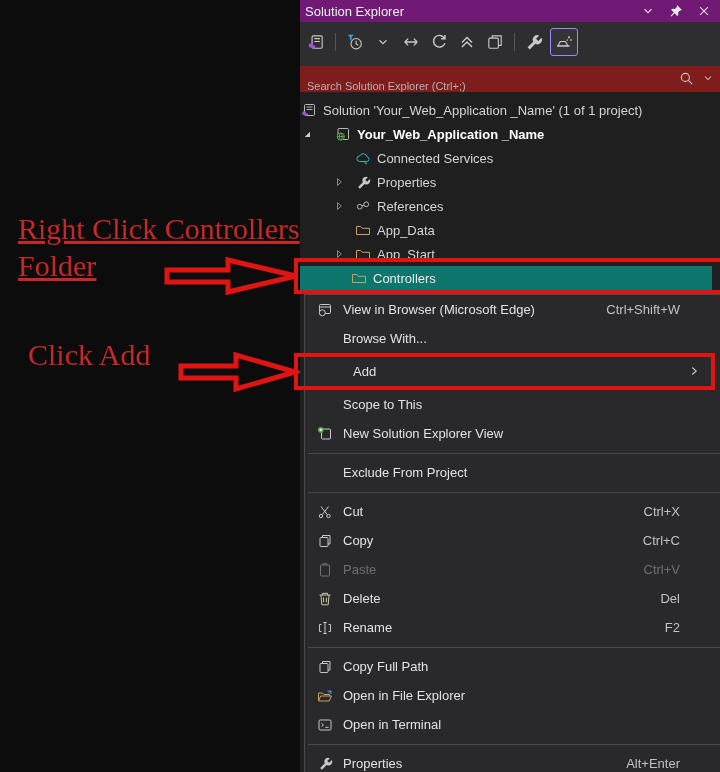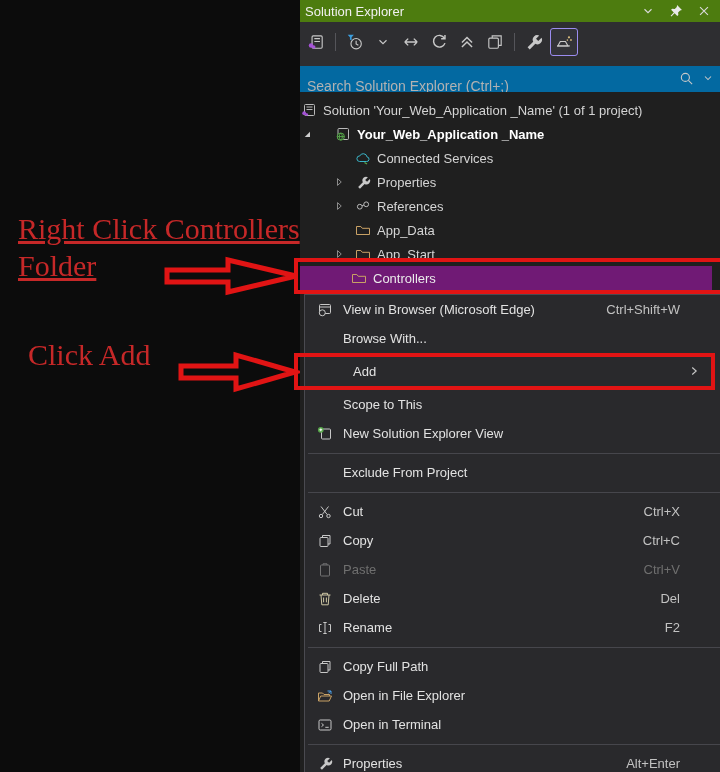--- a/index.html
+++ b/index.html
@@ -10,55 +10,55 @@
     overflow:hidden;
     font-family:"Liberation Sans", sans-serif;
     -webkit-font-smoothing:antialiased;
   }
   svg { display:block; }
 
   
   .panel { position:absolute; left:300px; top:0; width:420px; height:772px; background:#1f1f1f; }
 
   .titlebar {
-    height:22px; background:#4d7c0f; display:flex; align-items:center;
+    height:22px; background:#701a75; display:flex; align-items:center;
     padding:0 8px 0 5px; color:#f1f1f1; font-size:13px;
   }
   .titlebar .win-btns { margin-left:auto; display:flex; align-items:center; gap:12px; }
   .win-btn { width:16px; height:16px; display:flex; align-items:center; justify-content:center; cursor:pointer; }
 
   .toolbar {
     height:40px; background:#2e2e31; display:flex; align-items:center;
     padding:0 4px; gap:4px;
   }
   .tbtn { width:24px; height:24px; display:flex; align-items:center; justify-content:center; border-radius:3px; }
   .tbtn.active { border:1px solid #9b8cf0; background:#333338; width:28px; height:28px; }
   .tsep { width:1px; height:18px; background:#55555a; margin:0 3px; }
 
   .searchrow { height:30px; background:#2e2e31; position:relative; }
   .search-input {
     position:absolute; left:0; top:4px; width:420px; height:40px;
-    background:#0369a1; border:none; outline:none; color:#d8d8d8;
-    font-size:14px; padding:0 52px 0 7px; font-family:"Liberation Sans", sans-serif;
+    background:#7f1d1d; border:none; outline:none; color:#d8d8d8;
+    font-size:11px; padding:0 52px 0 7px; font-family:"Liberation Sans", sans-serif;
   }
   .search-input::placeholder { color:#b2b2b2; opacity:1; }
   .search-icons { position:absolute; right:6px; top:4px; height:24px; display:flex; align-items:center; gap:8px; }
 
   
   .tree { position:absolute; left:0; top:92px; width:420px; bottom:0; background:#1f1f1f; padding-top:6px; }
   .trow { height:24px; display:flex; align-items:center; color:#d4d4d4; font-size:13px; white-space:nowrap; }
   .trow .arrow { width:14px; height:16px; display:flex; align-items:center; justify-content:center; flex:none; }
   .trow .ticon { width:18px; height:16px; display:flex; align-items:center; justify-content:center; flex:none; margin-right:5px; }
   .lv0 { padding-left:0; }
   .lv1 { padding-left:0; }
   .lv1 .sp { width:20px; flex:none; }
   .lv2 { padding-left:32px; }
   .lv2 .sp { width:8px; flex:none; }
   .trow.bold { font-weight:bold; color:#ffffff; }
-  .trow.selected { background:#701a75; color:#eaeaea; width:412px;padding-left:28px; }
+  .trow.selected { background:#0f766e; color:#eaeaea; width:412px;padding-left:28px; }
 
   
   .menu {
     position:absolute; left:304px; top:294px; width:420px; height:484px;
     background:#29292c; border-left:1px solid #4a4a50; border-top:1px solid #4a4a50;
     color:#e2e2e2; font-size:13px;
   }
   .mi { height:29px; display:flex; align-items:center; padding:0 44px 0 8px; position:relative; }
   .mi .mi-icon { width:24px; height:16px; display:flex; align-items:center; justify-content:center; flex:none; }
   .mi .mi-label { margin-left:6px; white-space:nowrap; }

